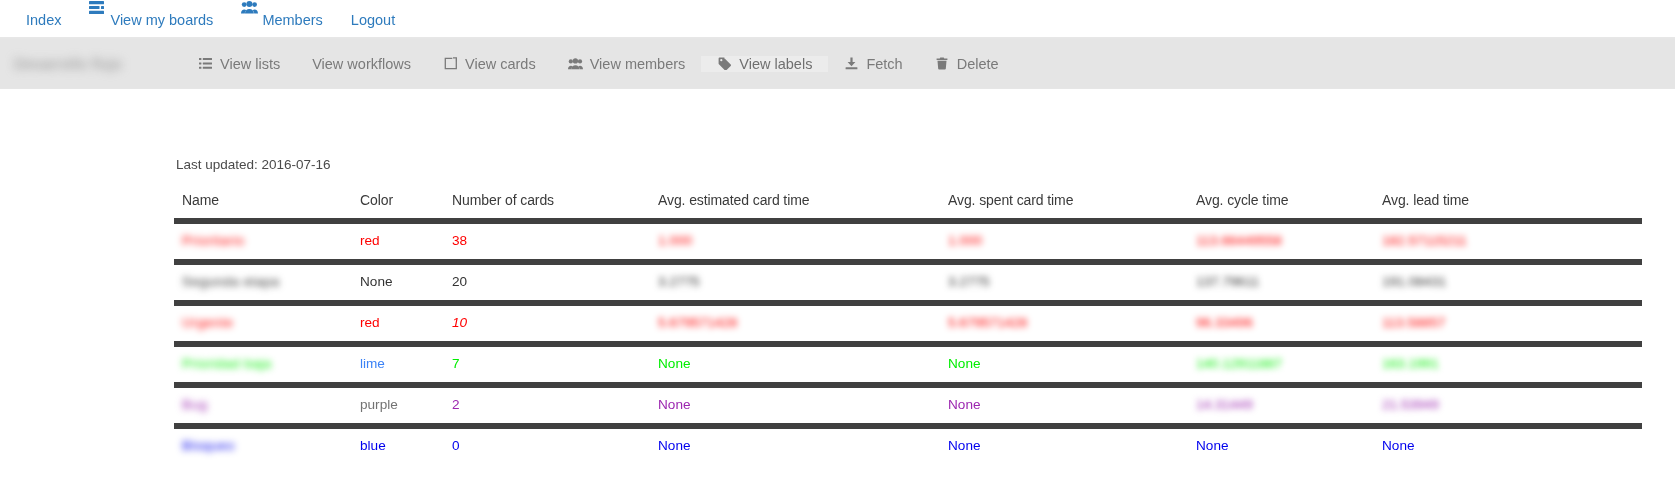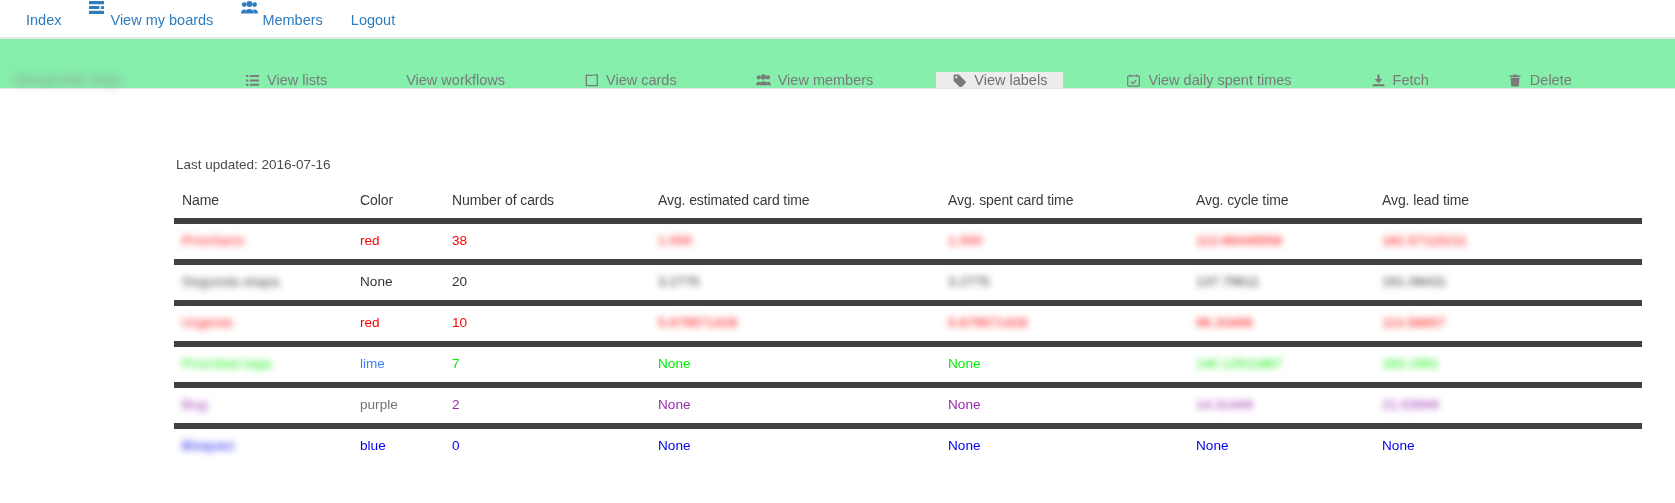--- a/index.html
+++ b/index.html
@@ -44,28 +44,27 @@
     width: 15px;
     height: 14px;
     position: relative;
     flex: 0 0 auto;
   }
   .nav-ico svg { display: block; }
 
   
   .tabbar {
     height: 51px;
-    background: #86efac;
+    background: #e5e5e5;
     border: 1px solid #e6e6e6;
     border-left: none;
     border-right: none;
     display: flex;
-    align-items: flex-end;
+    align-items: center;
     box-sizing: border-box;
-    gap: 47px;
   }
   .board-name {
     display: flex;
     align-items: center;
     padding: 0 18px 0 14px;
     font-size: 15px;
     color: #777;
     min-width: 150px;
   }
   .blur-strong {
@@ -258,30 +257,20 @@
 
   <button class="tab active">
     <span class="tab-ico">
       <svg width="14" height="13" viewBox="0 0 14 13" fill="currentColor">
         <path d="M6.6 0.6H1.6A1 1 0 0 0 .6 1.6v5a1 1 0 0 0 .3.7l6 6a1 1 0 0 0 1.4 0l4.4-4.4a1 1 0 0 0 0-1.4l-6-6a1 1 0 0 0-.7-.3zM3.3 4.3a1.1 1.1 0 1 1 0-2.2 1.1 1.1 0 0 1 0 2.2z"></path>
       </svg>
     </span>
     <span>View labels</span>
   </button>
 
-  <button class="tab">
-    <span class="tab-ico">
-      <svg width="13" height="13" viewBox="0 0 13 13" fill="none" stroke="currentColor" stroke-width="1.2">
-        <rect x="0.7" y="1.8" width="11.6" height="10.4" rx="1"></rect>
-        <path d="M3.2 0.6v2.2M9.8 0.6v2.2"></path>
-        <path d="M3.7 7.6l2 2 3.6-3.6"></path>
-      </svg>
-    </span>
-    <span>View daily spent times</span>
-  </button>
 
   <button class="tab">
     <span class="tab-ico">
       <svg width="13" height="13" viewBox="0 0 13 13" fill="currentColor">
         <path d="M5.4 0.6h2.2v4.3h2.8L6.5 9.2 2.6 4.9h2.8z"></path>
         <rect x="0.6" y="10.2" width="11.8" height="2.1" rx="0.4"></rect>
       </svg>
     </span>
     <span>Fetch</span>
   </button>
@@ -338,21 +327,21 @@
           <td style="color: rgb(51, 51, 51);"><span>None</span></td>
           <td style="color: rgb(51, 51, 51);"><span>20</span></td>
           <td style="color: rgb(51, 51, 51);"><span class="blur-cell">3.2775</span></td>
           <td style="color: rgb(51, 51, 51);"><span class="blur-cell">3.2775</span></td>
           <td style="color: rgb(51, 51, 51);"><span class="blur-cell">137.79611</span></td>
           <td style="color: rgb(51, 51, 51);"><span class="blur-cell">191.08431</span></td>
         </tr>
         <tr>
           <td style="color: rgb(255, 0, 0);"><span class="blur-name">Urgente</span></td>
           <td style="color: rgb(255, 0, 0);"><span>red</span></td>
-          <td style="color: rgb(255, 0, 0);"><span>10</span></td>
+          <td style="color: rgb(255, 0, 0); font-style: italic;"><span>10</span></td>
           <td style="color: rgb(255, 0, 0);"><span class="blur-cell">5.679571428</span></td>
           <td style="color: rgb(255, 0, 0);"><span class="blur-cell">5.679571428</span></td>
           <td style="color: rgb(255, 0, 0);"><span class="blur-cell">96.33496</span></td>
           <td style="color: rgb(255, 0, 0);"><span class="blur-cell">113.58857</span></td>
         </tr>
         <tr>
           <td style="color: rgb(0, 238, 0);"><span class="blur-name">Prioridad baja</span></td>
           <td style="color: #3b82f6;"><span>lime</span></td>
           <td style="color: rgb(0, 238, 0);"><span>7</span></td>
           <td style="color: rgb(0, 238, 0);"><span>None</span></td>

